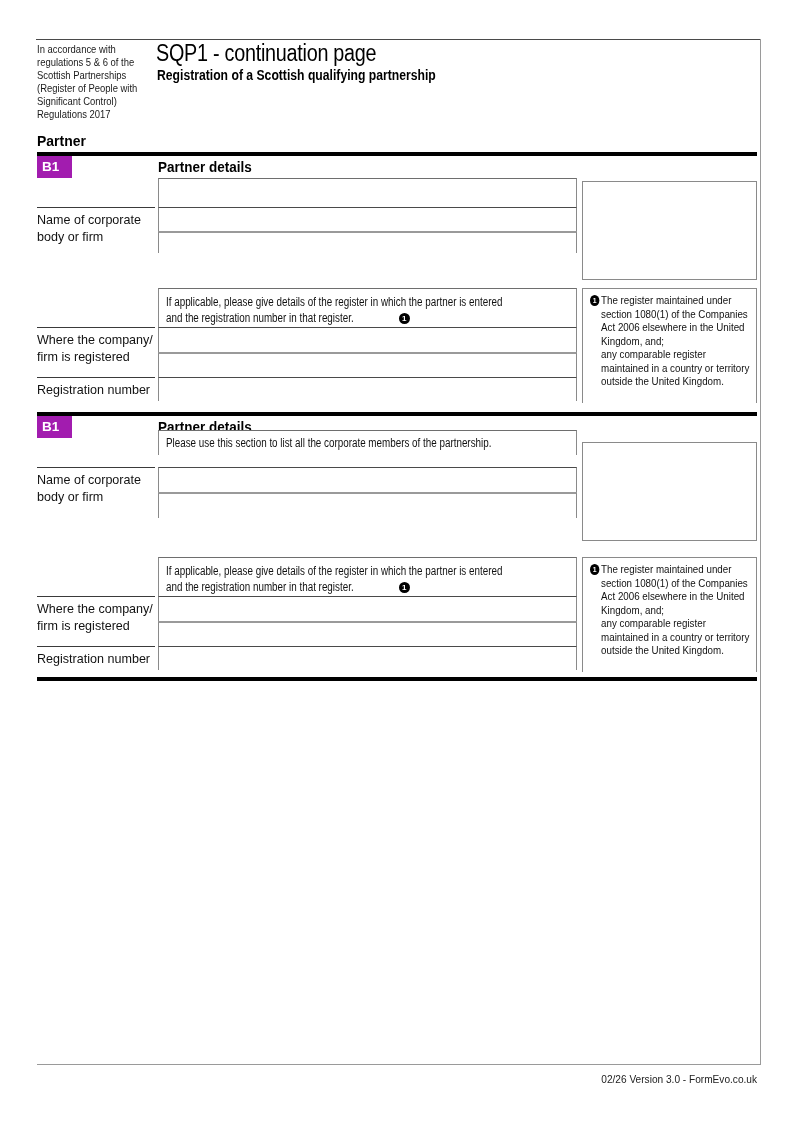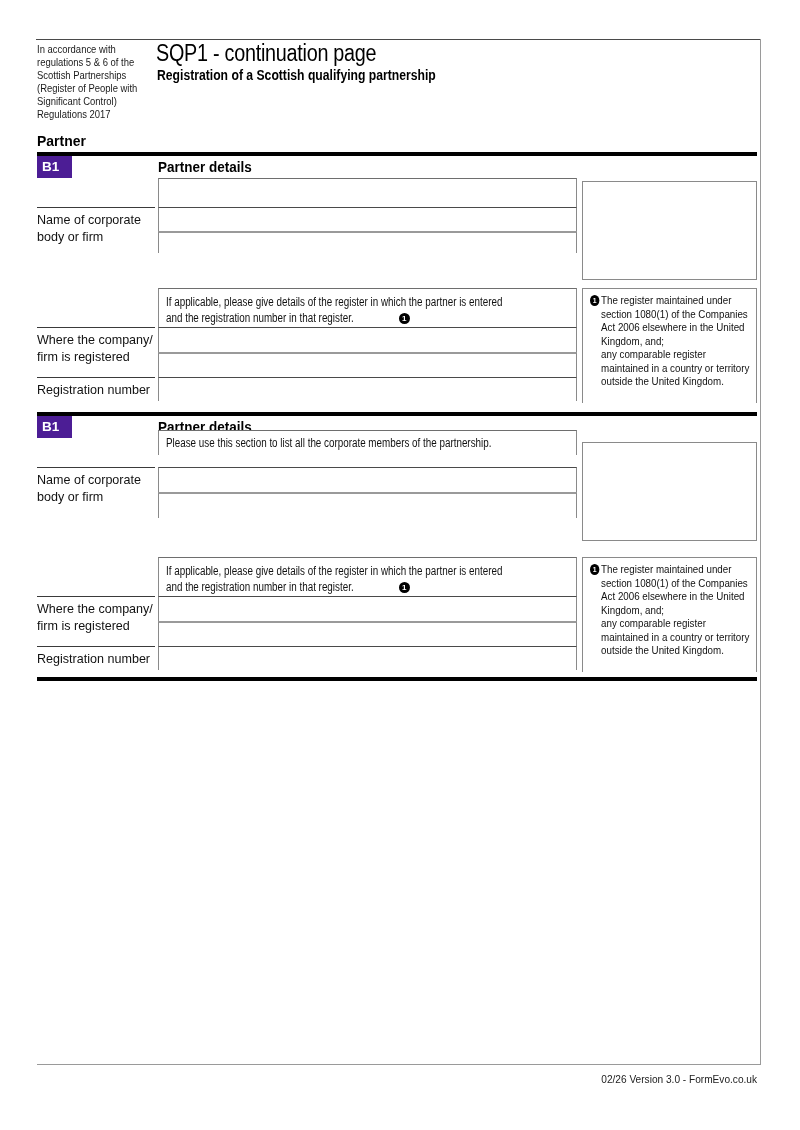--- a/index.html
+++ b/index.html
@@ -23,21 +23,21 @@
               transform:scaleX(.86); transform-origin:0 0; color:#000; }
   .subtitle { left:157px; top:67px; font-size:14.5px; white-space:nowrap; font-weight:bold;
               transform:scaleX(.84); transform-origin:0 0; color:#000; }
   .partner-h{ left:37px; top:132px; font-size:15px; font-weight:bold;
               transform:scaleX(.93); transform-origin:0 0; color:#000; }
 
   
   .hbar  { position:absolute; left:37px; width:720px; height:4px; background:#000; }
   .endbar{ position:absolute; left:37px; width:720px; height:1px;
            border-top:3px solid #000; border-bottom:1.5px solid #000; }
-  .badge { position:absolute; left:37px; width:35px; height:22px; background:#4c1d95; color:#fff;
+  .badge { position:absolute; left:37px; width:35px; height:22px; background:#a21caf; color:#fff;
            font-size:13.5px; font-weight:bold; line-height:22px; padding-left:5px; }
   .sect-title { position:absolute; left:158px; font-size:14.5px; font-weight:bold;
                 transform:scaleX(.93); transform-origin:0 0; color:#000; white-space:nowrap; }
 
   
   .fieldrow { position:absolute; left:158px; width:419px; background:#fff;
               border-left:1px solid #8a8a8a; border-right:1px solid #8a8a8a; }
   .bt-first { border-top:1px solid #6e6e6e; }
   .bt-dark  { border-top:1px solid #4a4a4a; }
   .bt-gray  { border-top:2px solid #9a9a9a; }

